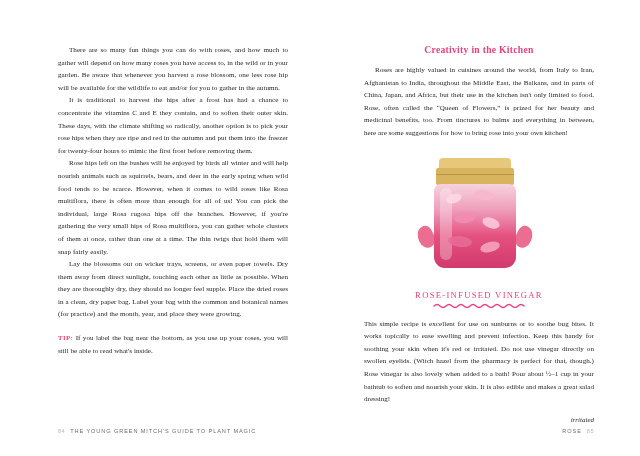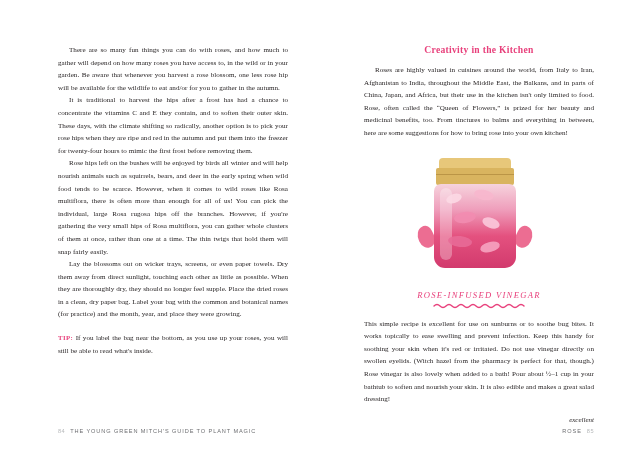--- a/index.html
+++ b/index.html
@@ -156,21 +156,20 @@
     opacity: .85;
   }
 
   .recipe-title {
     text-align: center;
     color: #e8417c;
     font-size: 8.6px;
     letter-spacing: 1.3px;
     margin: 10px 0 2px 0;
     font-weight: normal;
-    font-style: italic;
   }
   .squiggle {
     display: block;
     margin: 0 auto 9px auto;
   }
 
   .continued {
     text-align: right;
     font-style: italic;
     font-size: 7px;
@@ -249,21 +248,21 @@
 
     <h3 class="recipe-title">ROSE-INFUSED VINEGAR</h3>
     <svg class="squiggle" width="92" height="7" viewBox="0 0 92 7">
       <path d="M1 4 q3 -3 6 0 t6 0 t6 0 t6 0 t6 0 t6 0 t6 0 t6 0 t6 0 t6 0 t6 0 t6 0 t6 0 t6 0 t6 0" fill="none" stroke="#e8417c" stroke-width="1.4" stroke-linecap="round"></path>
     </svg>
 
     <div class="body-text">
       <p style="text-indent:0">This simple recipe is excellent for use on sunburns or to soothe bug bites. It works topically to ease swelling and prevent infection. Keep this handy for soothing your skin when it's red or irritated. Do not use vinegar directly on swollen eyelids. (Witch hazel from the pharmacy is perfect for that, though.) Rose vinegar is also lovely when added to a bath! Pour about ½–1 cup in your bathtub to soften and nourish your skin. It is also edible and makes a great salad dressing!</p>
     </div>
 
-    <div class="continued">excellent</div>
+    <div class="continued">irritated</div>
 
     <div class="folio folio-right">
       <span>Rose</span><span class="num-r">85</span>
     </div>
   </div>
 
   <div class="gutter"></div>
 </div>
 
 </body></html>

